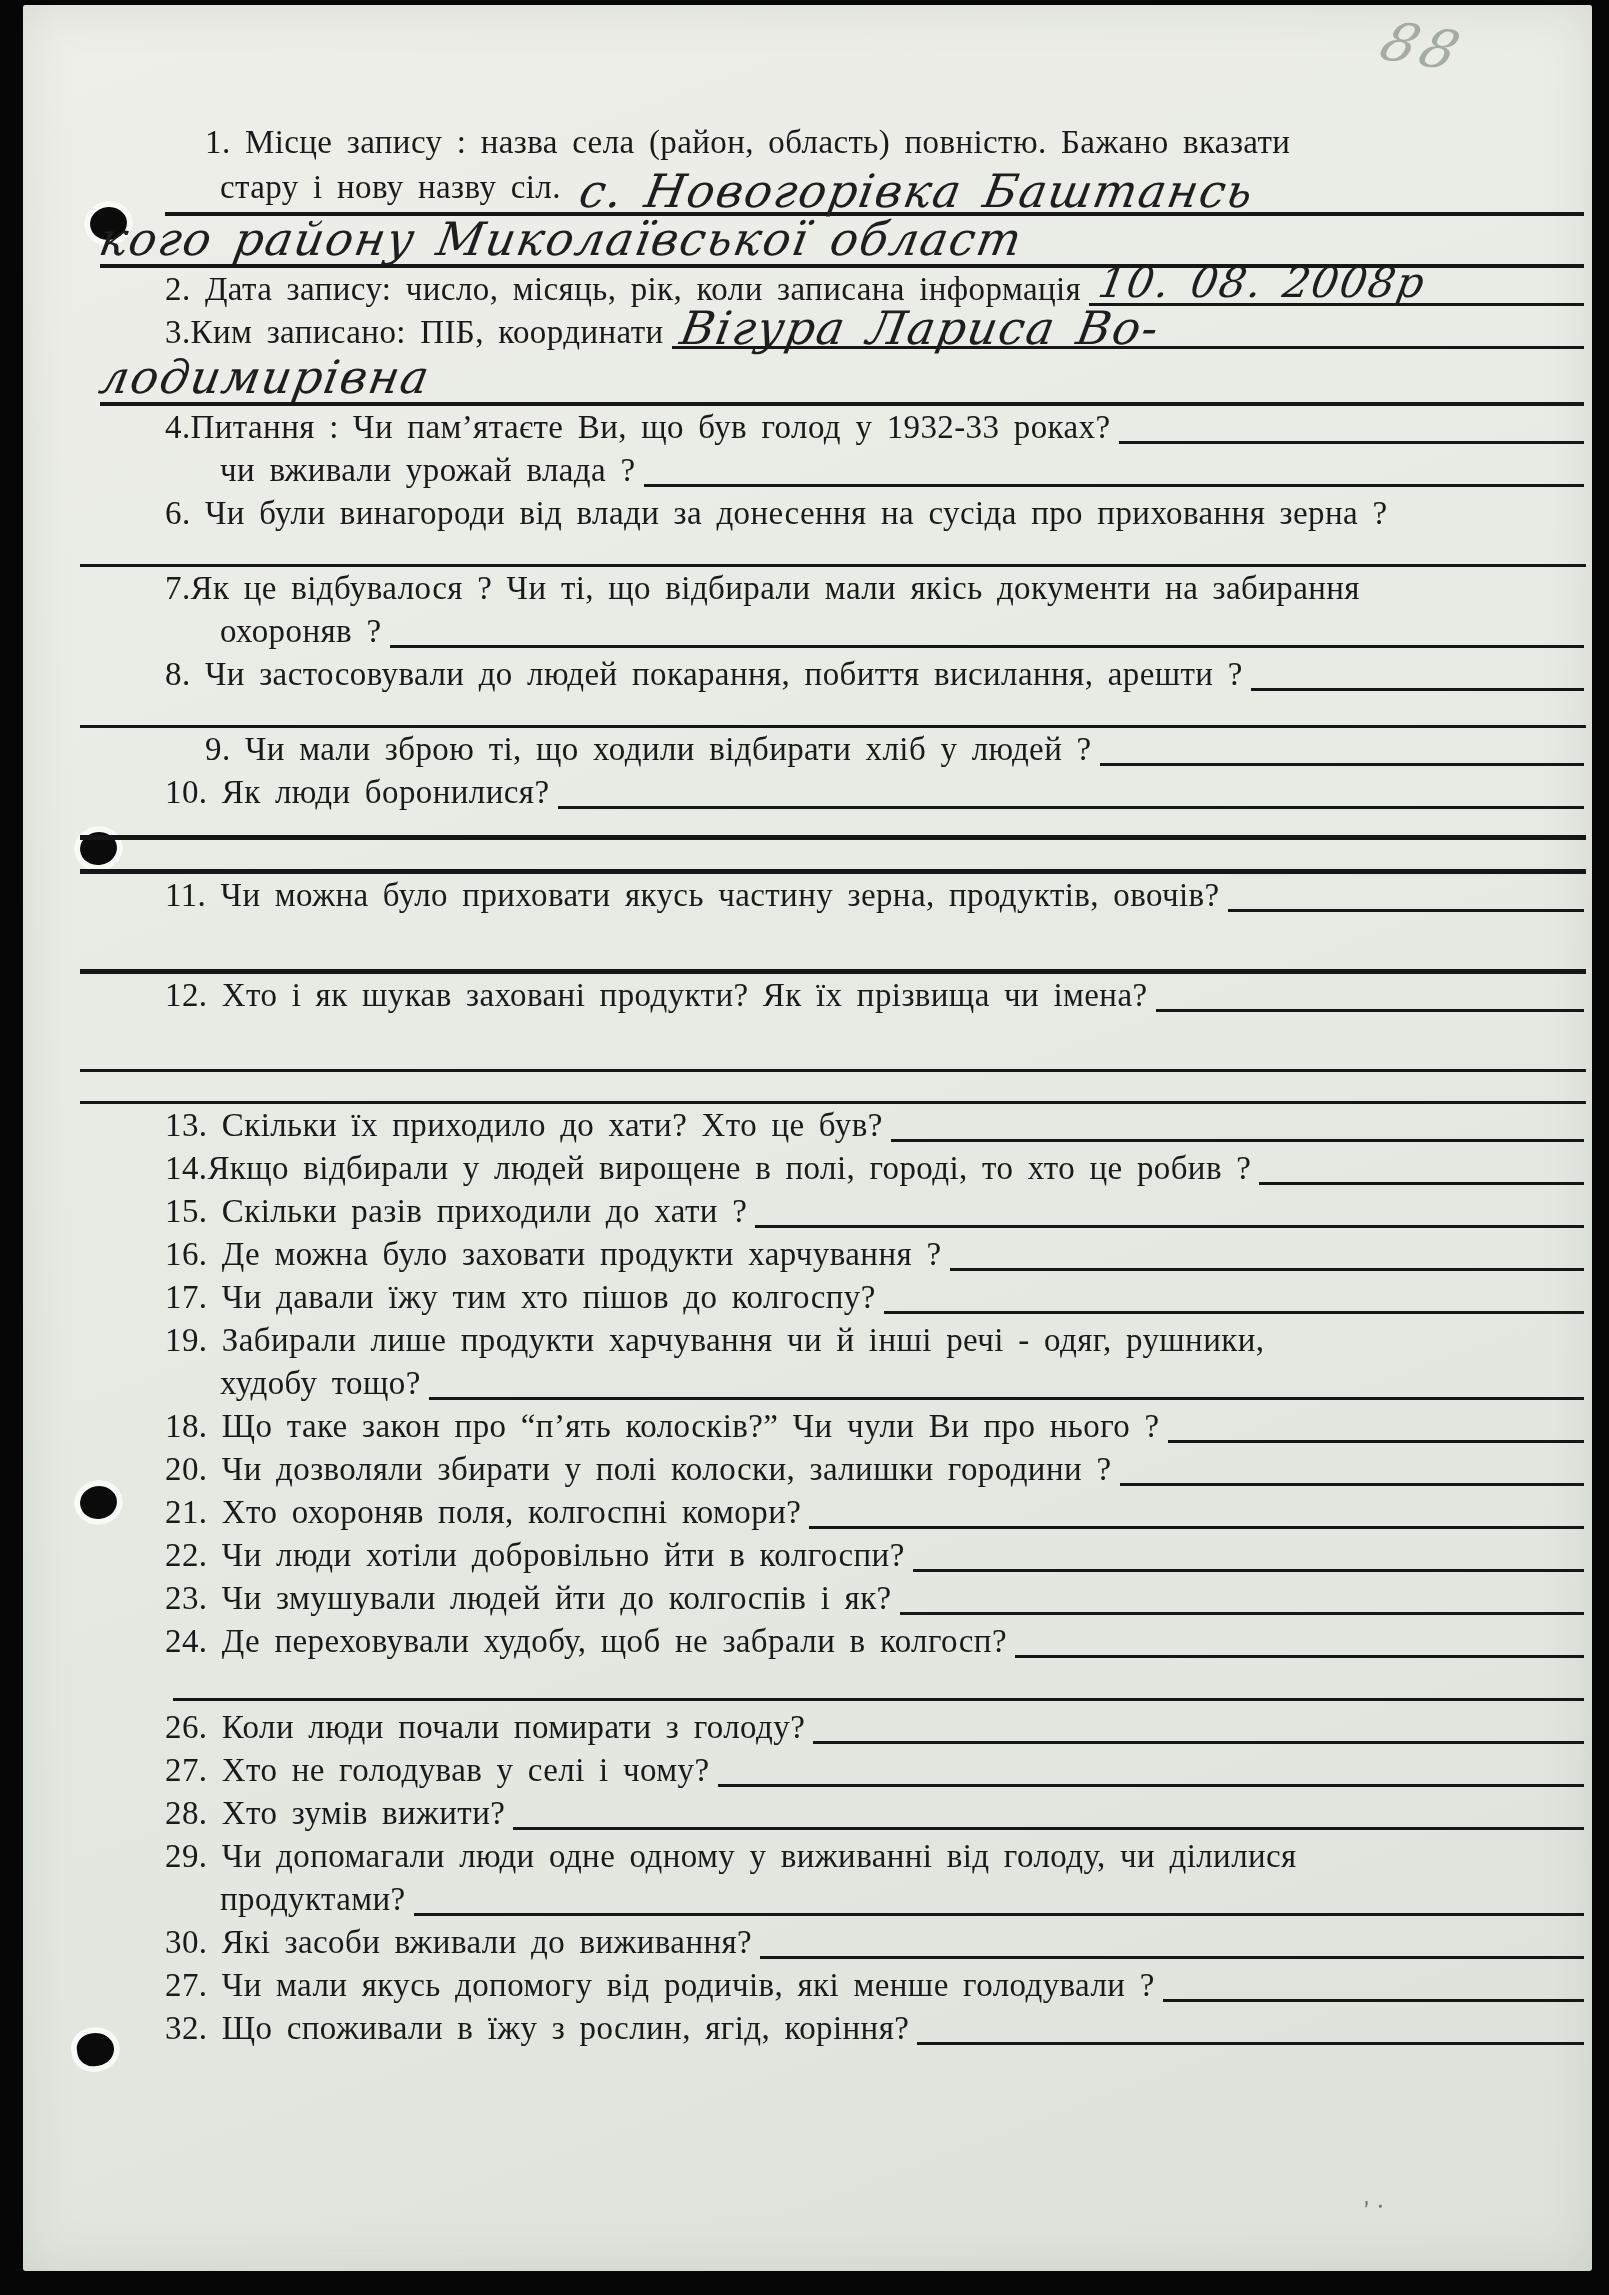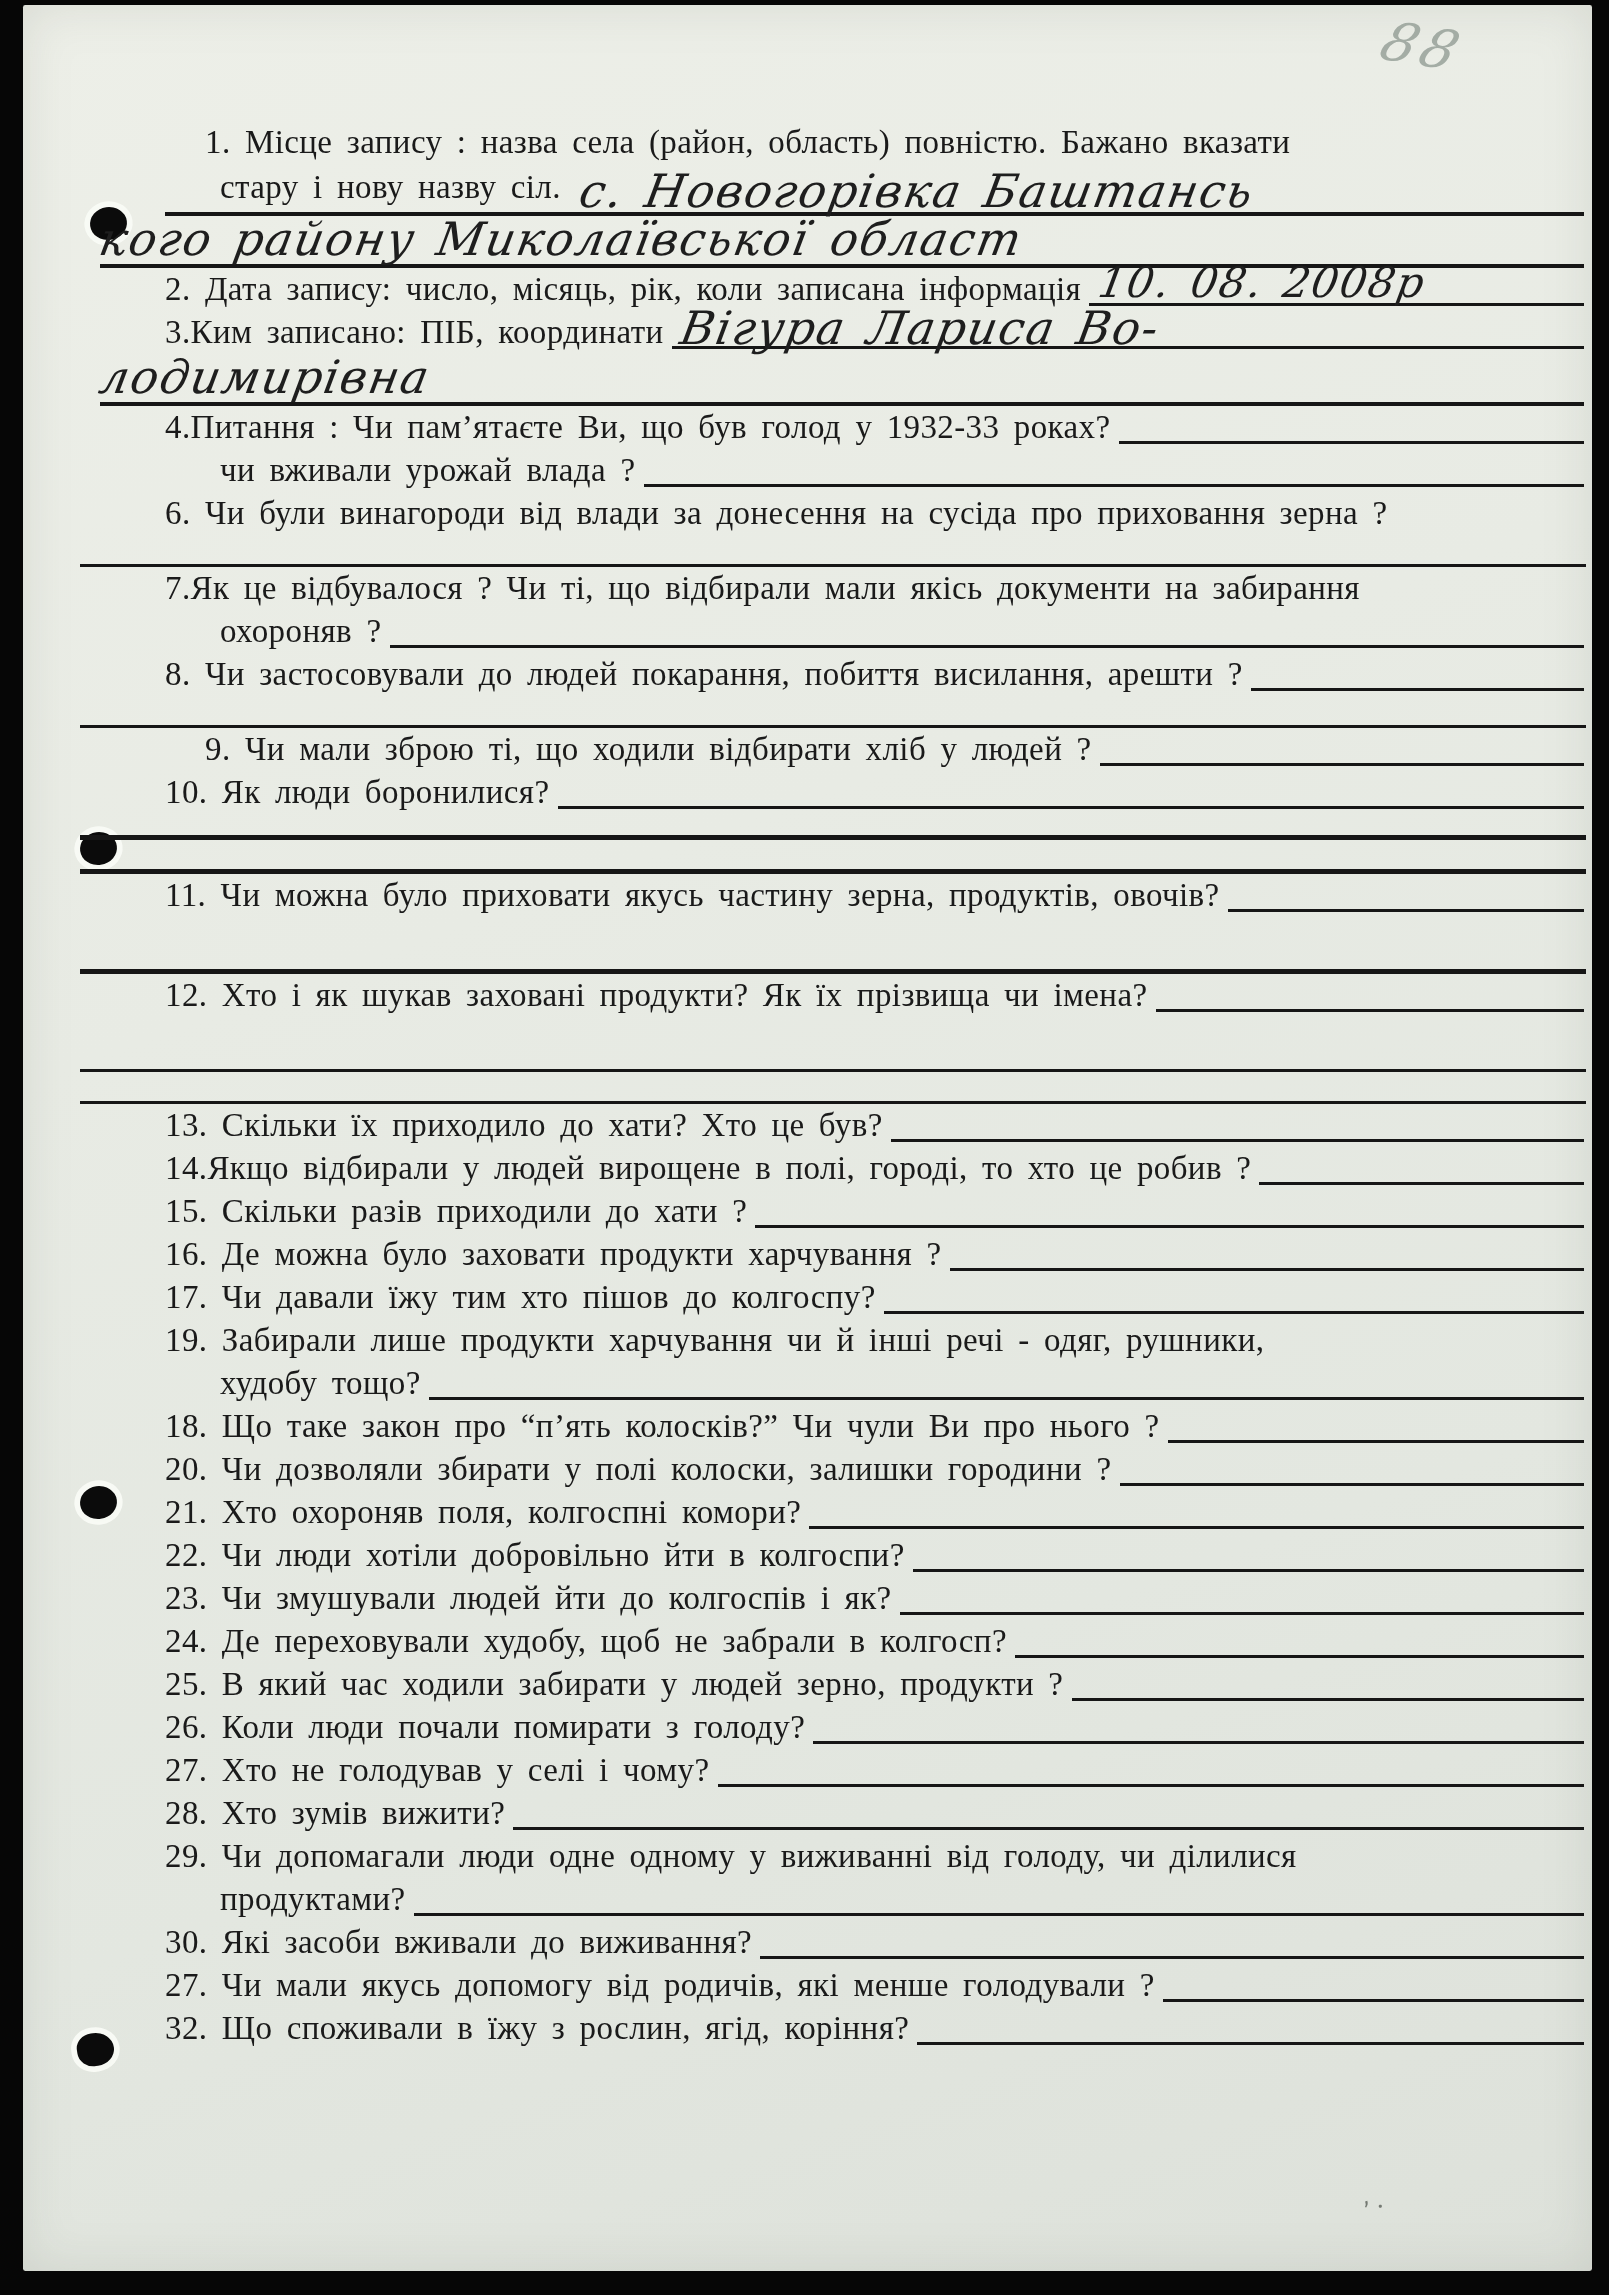--- a/index.html
+++ b/index.html
@@ -202,21 +202,20 @@
       </div>
       <div class="row">
         <span class="qtext">23. Чи  змушували  людей  йти  до  колгоспів  і  як?</span>
         <span class="fill"></span>
       </div>
       <div class="row">
         <span class="qtext">24. Де  переховували  худобу,  щоб  не  забрали  в  колгосп?</span>
         <span class="fill"></span>
       </div>
       <div class="row">
-        <span class="qtext">25.  В який час  ходили  забирати  у  людей зерно,  продукти ?</span>
         <span class="fill"></span>
       </div>
       <div class="row">
         <span class="qtext">26.  Коли  люди  почали  помирати з голоду?</span>
         <span class="fill"></span>
       </div>
       <div class="row">
         <span class="qtext">27.  Хто  не  голодував  у  селі  і  чому?</span>
         <span class="fill"></span>
       </div>

